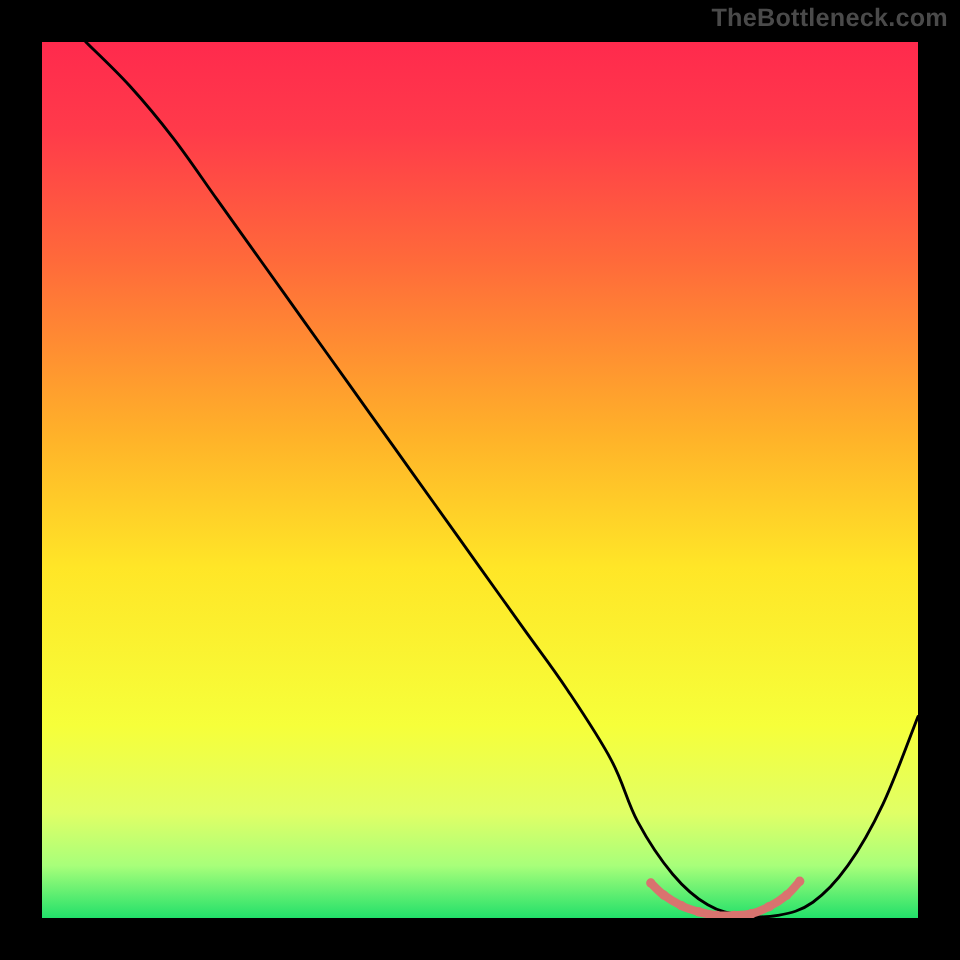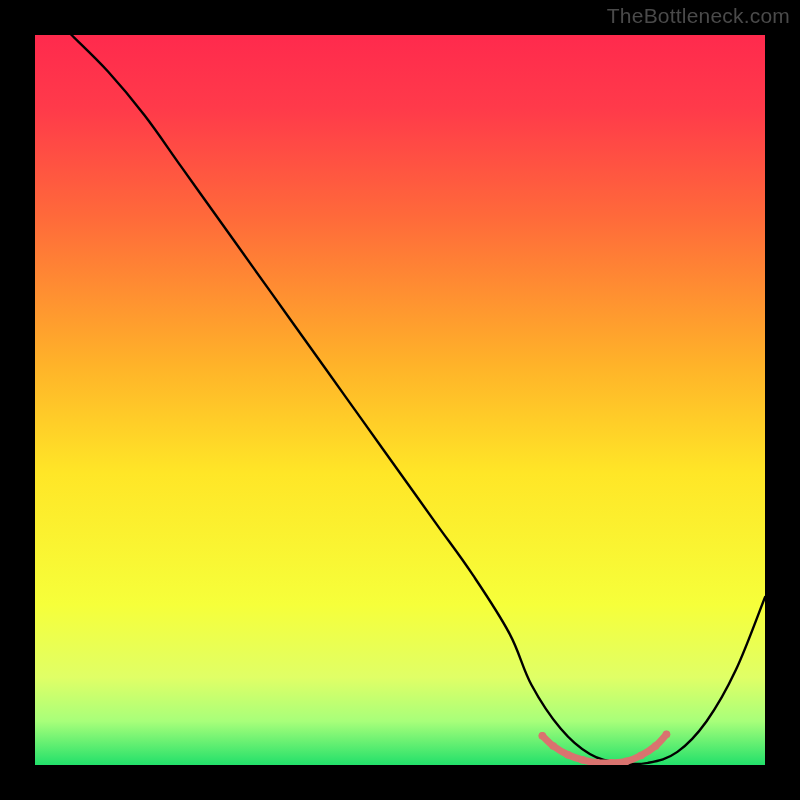--- a/index.html
+++ b/index.html
@@ -18,21 +18,21 @@
     width: 800px;
     height: 800px;
     background: #000;
   }
   .watermark {
     position: absolute;
     top: 4px;
     right: 10px;
     color: #4a4a4a;
     font-size: 21px;
-    font-weight: 400;
+    font-weight: 700;
     letter-spacing: 0.2px;
   }
   .plot {
     position: absolute;
     left: 35px;
     top: 35px;
     width: 730px;
     height: 730px;
   }
   .plot svg {

